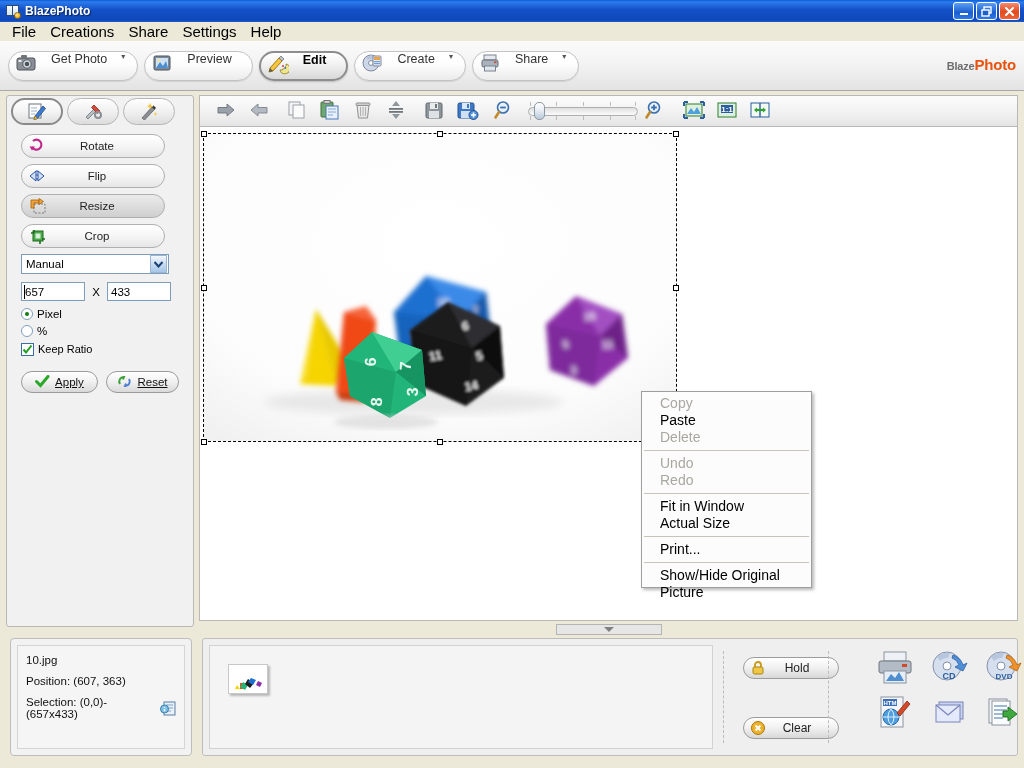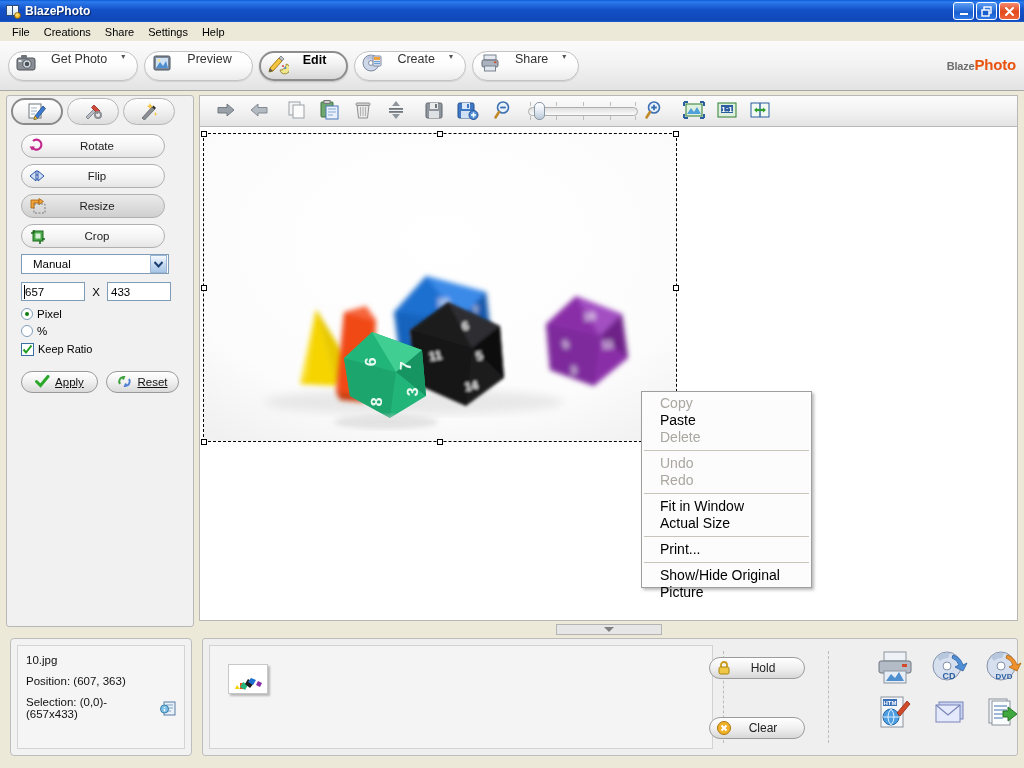--- a/index.html
+++ b/index.html
@@ -47,21 +47,21 @@
     background: linear-gradient(to bottom,#5b9ef5,#1a5fd0 60%, #2f79e8);
   }
   .win-btn.close { background: linear-gradient(to bottom,#f58b71,#e24a1c 55%, #f0643a); }
   .win-btn svg { display:block; }
 
   
   .menubar {
     position: absolute; left: 0; top: 22px; width: 1024px; height: 19px;
     background: #ece9d8; display: flex; align-items: center; padding-left: 5px;
   }
-  .menu-item { padding: 2px 7px; font-size: 11px; color: #000; }
+  .menu-item { padding: 2px 7px; font-size: 15px; color: #000; }
 
   
   .modebar {
     position: absolute; left: 0; top: 41px; width: 1024px; height: 50px;
     background: linear-gradient(to bottom,#fbfbfb 0%, #f2f2f2 50%, #e3e3e3 100%);
     border-bottom: 1px solid #a9a9a9;
     display: flex; align-items: center; padding-left: 8px;
   }
   .modebtn {
     height: 30px; border-radius: 16px; display: flex; 
@@ -113,21 +113,21 @@
   }
   .toolbtn.sel { background: linear-gradient(to bottom,#ebebeb,#dcdcdc 55%, #cfcfcf); }
   .toolbtn .ticon { width: 20px; height: 18px; margin-left: 6px; flex: 0 0 auto; }
   .toolbtn .tlabel { flex: 1 1 auto; text-align: center; padding-right: 18px; }
 
   .selectbox {
     width: 148px; height: 20px; margin-top: 4px; margin-bottom: 8px;
     border: 1px solid #7f9db9; background: #fff;
     display: flex; align-items: center; font-size: 11.5px; position: relative;
   }
-  .selectbox .sval { padding-left: 11px; flex: 1 1 auto; }
+  .selectbox .sval { padding-left: 4px; flex: 1 1 auto; }
   .selectbox .sarrow {
     width: 17px; height: 18px; margin: 0 1px 0 0;
     background: linear-gradient(to bottom,#f4f8fc,#c8dcf0 50%,#a8c6e6);
     border: 1px solid #9ab6d4;
     display: flex; align-items: center; justify-content: center;
   }
   .dimrow { display: flex; align-items: center; margin-bottom: 4px; }
   .dimin {
     width: 64px; height: 19px; border: 1px solid #7f9db9; background: #fff;
     font-size: 11.5px; padding-left: 3px; display: flex; align-items: center;
@@ -241,21 +241,21 @@
     background: #f4f4f4; border: 1px solid #d2d2d2;
   }
   .thumbitem {
     position: absolute; left: 18px; top: 18px; width: 40px; height: 30px;
     background: #fff; border: 1px solid #c8c8c8; box-shadow: 2px 2px 2px rgba(0,0,0,.25);
   }
   .traysep {
     position: absolute; left: 520px; top: 12px; width: 1px; height: 92px;
     border-left: 1px dashed #bcbcbc;
   }
-  .holdclear { position: absolute; left: 506px; top: 18px; width: 100px; }
+  .holdclear { position: absolute; left: 540px; top: 18px; width: 100px; }
   .hcbtn {
     width: 96px; height: 22px; border-radius: 11px; border: 1px solid #9c9c9c;
     background: linear-gradient(to bottom,#ffffff,#f0f0f0 50%, #d8d8d8);
     display: flex; align-items: center; font-size: 12px; color: #222;
     box-shadow: inset 0 1px 0 #fff;
   }
   .hcbtn .hcl { flex: 1 1 auto; text-align: center; padding-right: 10px; }
   .hcico { width: 16px; height: 16px; margin-left: 6px; flex: 0 0 auto; }
   .vsep2 {
     position: absolute; left: 625px; top: 12px; width: 1px; height: 92px;

